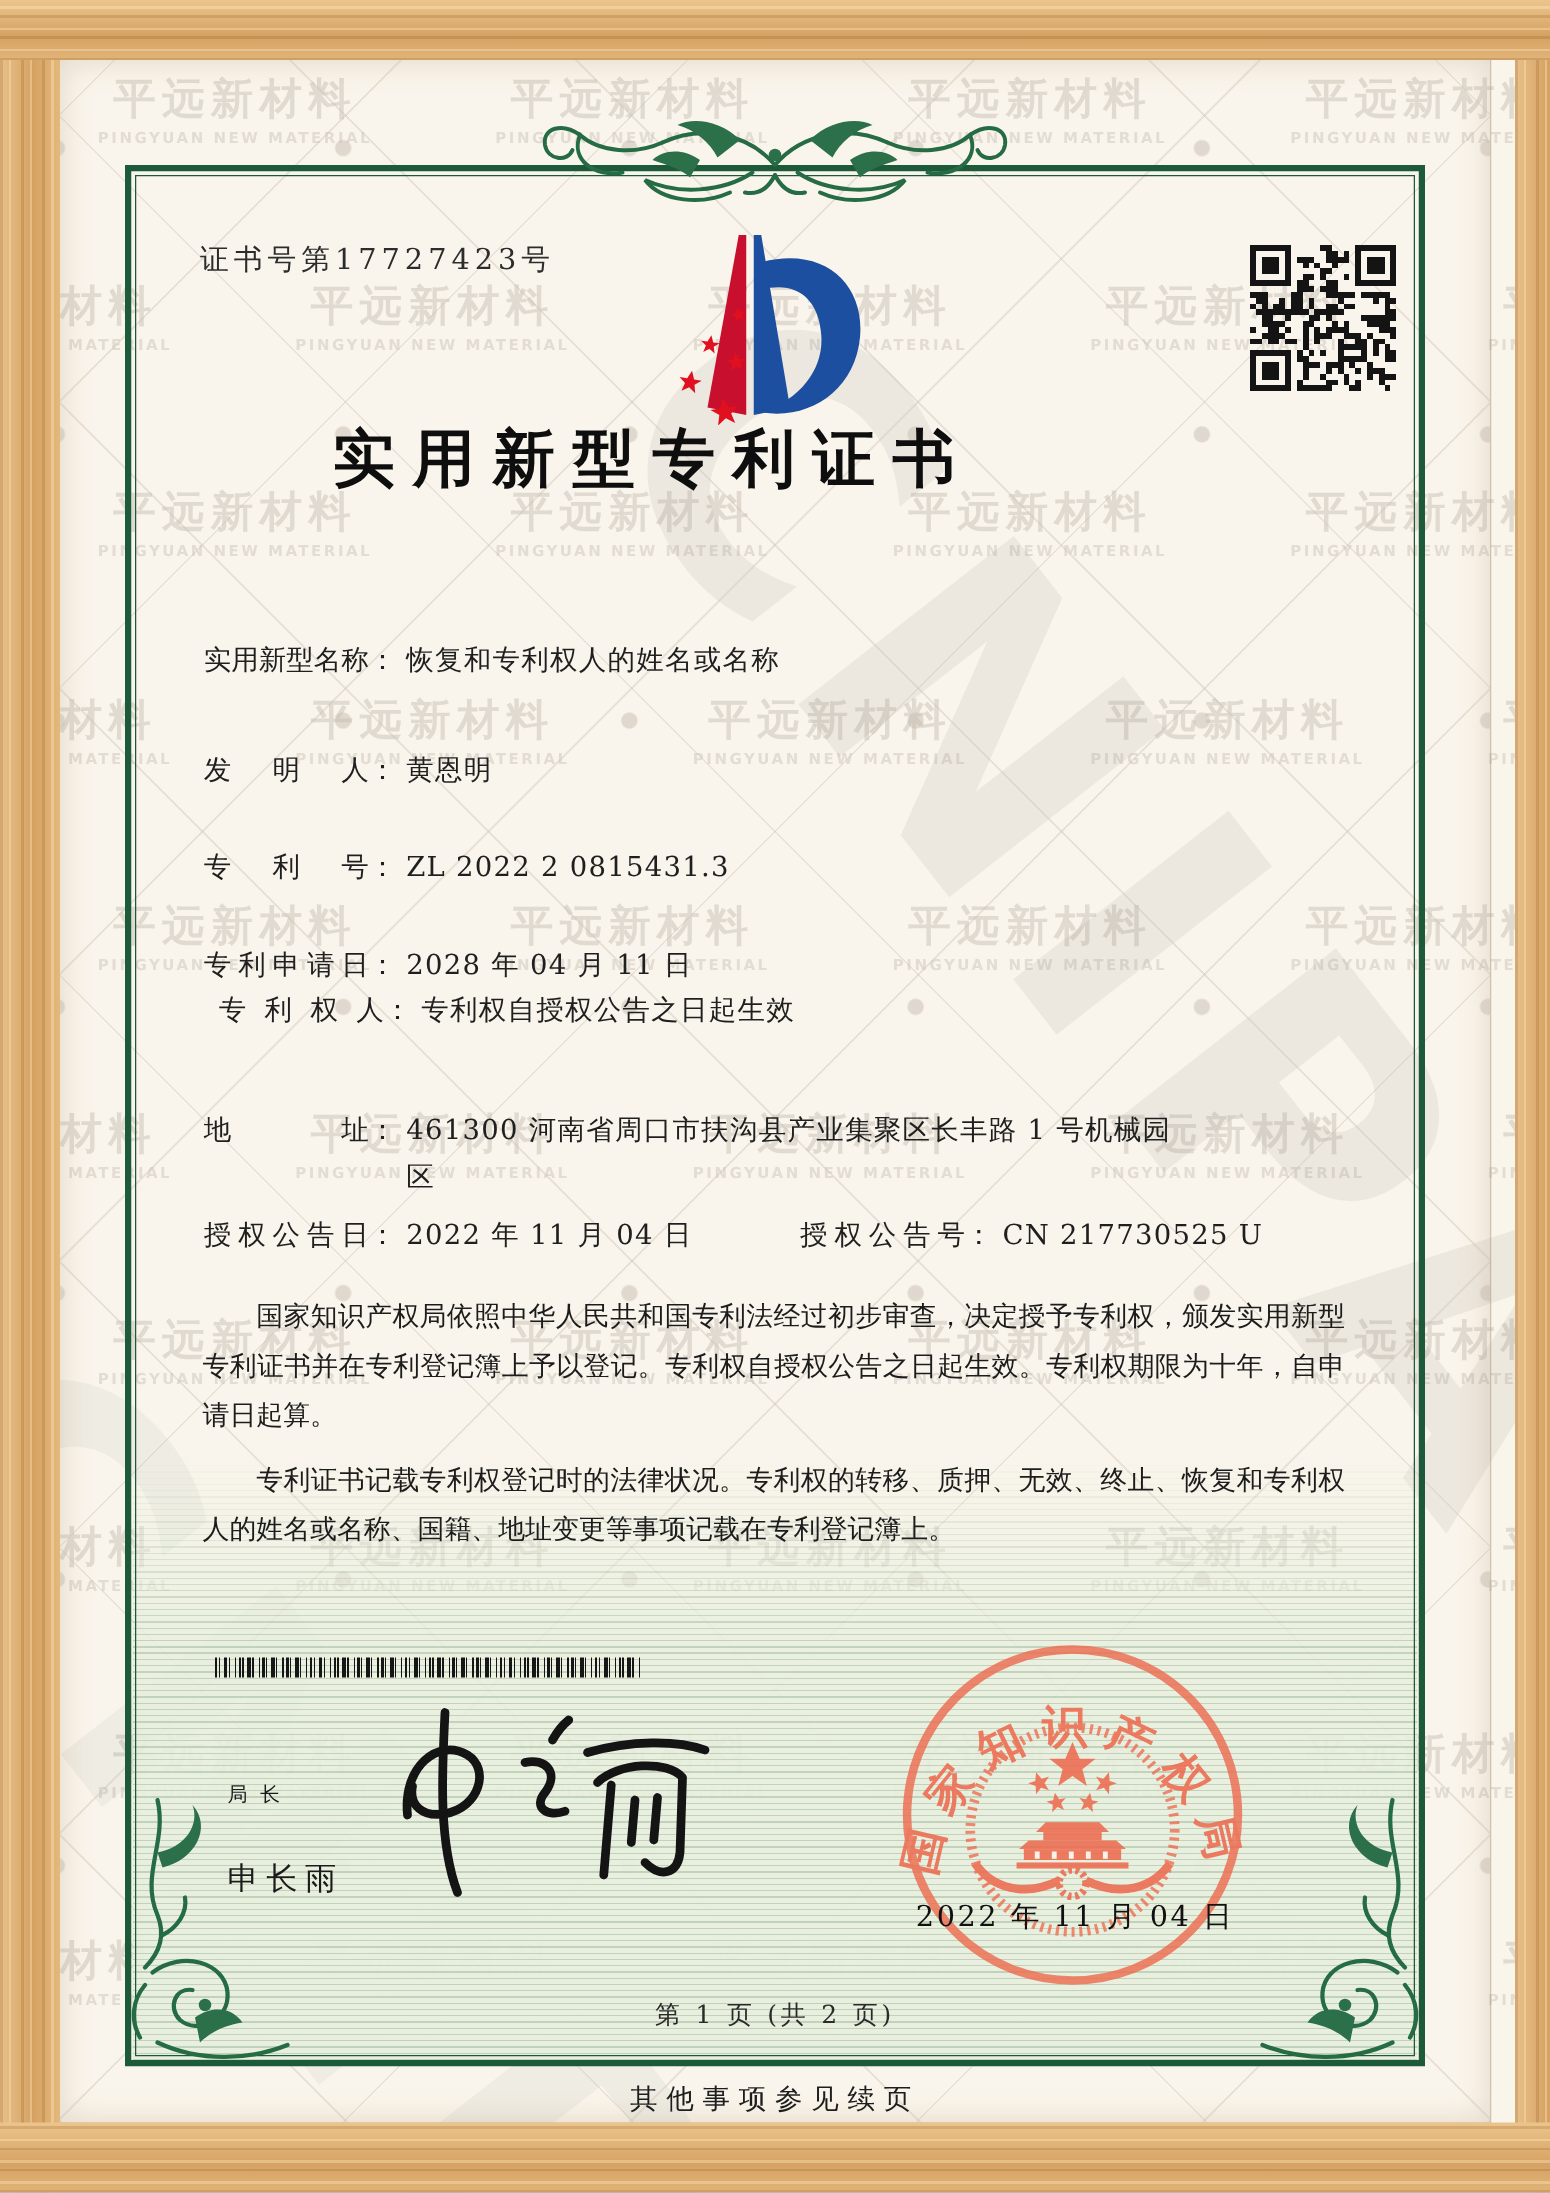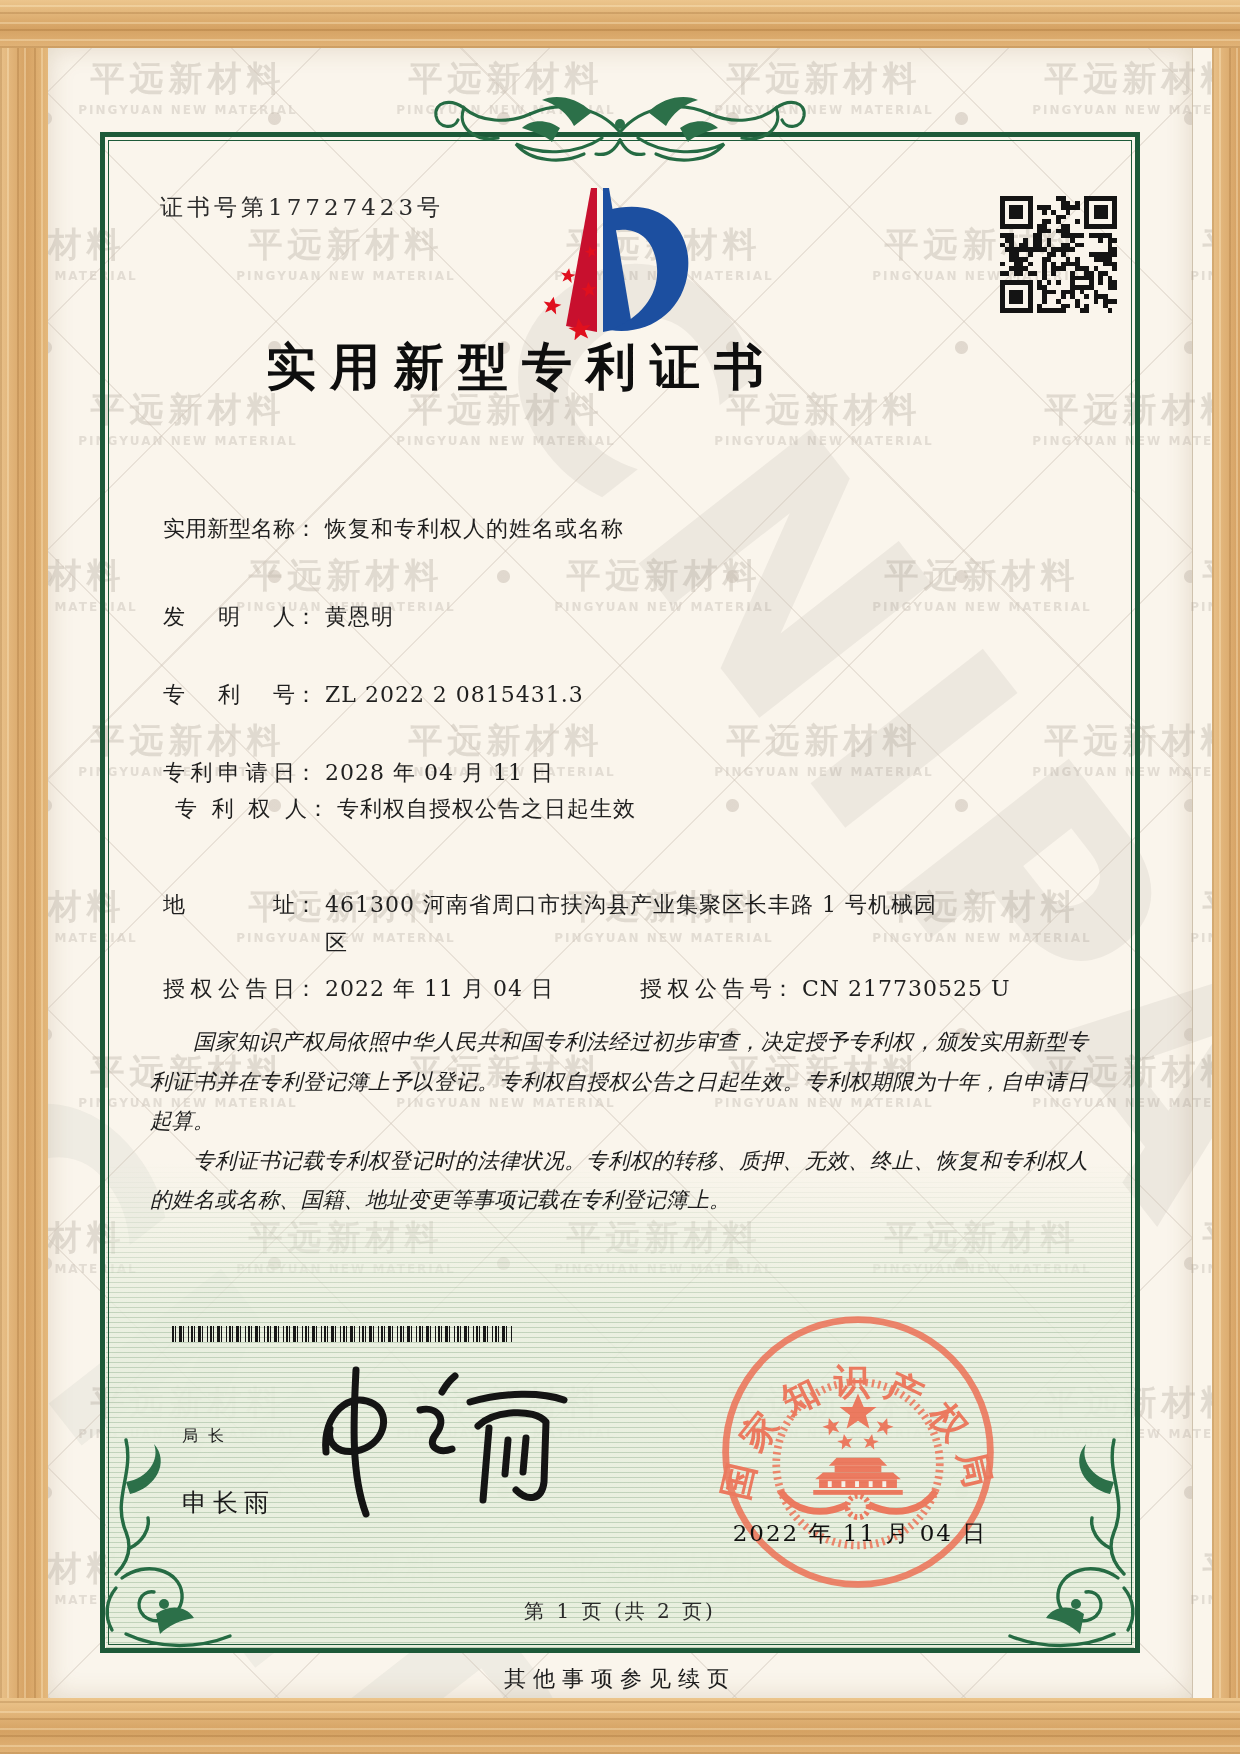--- a/index.html
+++ b/index.html
@@ -50,21 +50,21 @@
   .title{position:absolute;left:100px;top:334px;width:844px;z-index:10;text-align:center;
          font-weight:700;font-size:50px;letter-spacing:14px;color:#0e0e0e;}
   .frow{position:absolute;left:163px;z-index:10;display:flex;align-items:flex-start;
         font-size:22px;color:#1f1f1f;line-height:1.55;}
   .lbl{display:inline-block;width:132px;text-align:justify;text-align-last:justify;flex:none;}
   .colon{flex:none;margin-right:8px;}
   .val{letter-spacing:1px;}
   .addr2{margin-top:4px;}
   .bodyp{position:absolute;left:150px;top:1022px;width:938px;z-index:10;font-size:21.5px;line-height:1.84;
          color:#1c1c1c;text-align:justify;}
-  .bodyp p{margin:0;text-indent:2em;font-style:italic;}
+  .bodyp p{margin:12px;text-indent:2em;}
   .barcode{position:absolute;left:172px;top:1326px;width:340px;height:16px;z-index:10;
     background:repeating-linear-gradient(90deg,#161616 0 2px,rgba(0,0,0,0) 2px 3px,#161616 3px 4px,rgba(0,0,0,0) 4px 7px,#161616 7px 10px,rgba(0,0,0,0) 10px 11px,#161616 11px 12px,rgba(0,0,0,0) 12px 16px,#161616 16px 17px,rgba(0,0,0,0) 17px 19px);}
   .director-title{position:absolute;left:182px;top:1426px;z-index:10;font-size:16px;letter-spacing:10px;color:#1b1b1b;}
   .director-name{position:absolute;left:182px;top:1486px;z-index:10;font-size:25px;letter-spacing:6px;color:#1b1b1b;}
   .signature{position:absolute;left:292px;top:1352px;width:310px;height:190px;z-index:11;}
   .seal{position:absolute;left:712px;top:1306px;width:292px;height:292px;z-index:12;opacity:.88;}
   .seal-date{position:absolute;left:700px;top:1518px;width:320px;z-index:13;text-align:center;
              font-size:23px;letter-spacing:2px;color:#111;}
   .page-num{position:absolute;left:100px;top:1598px;width:1040px;z-index:10;text-align:center;
             font-size:20px;letter-spacing:3px;color:#2a2a2a;}

